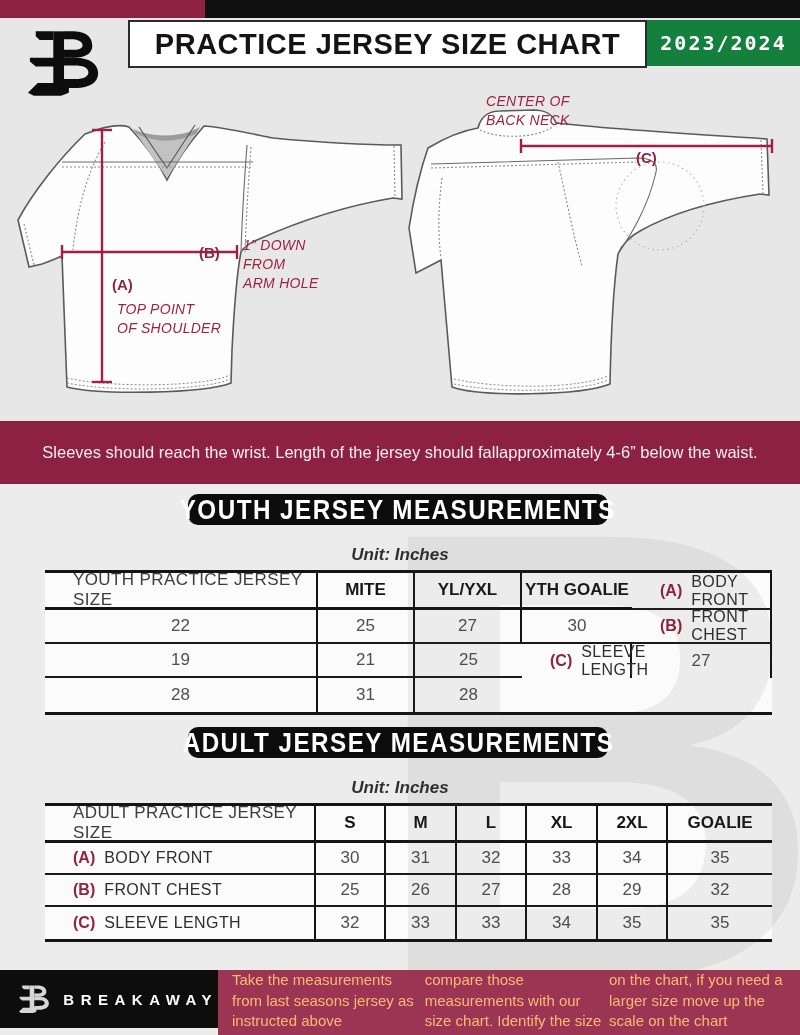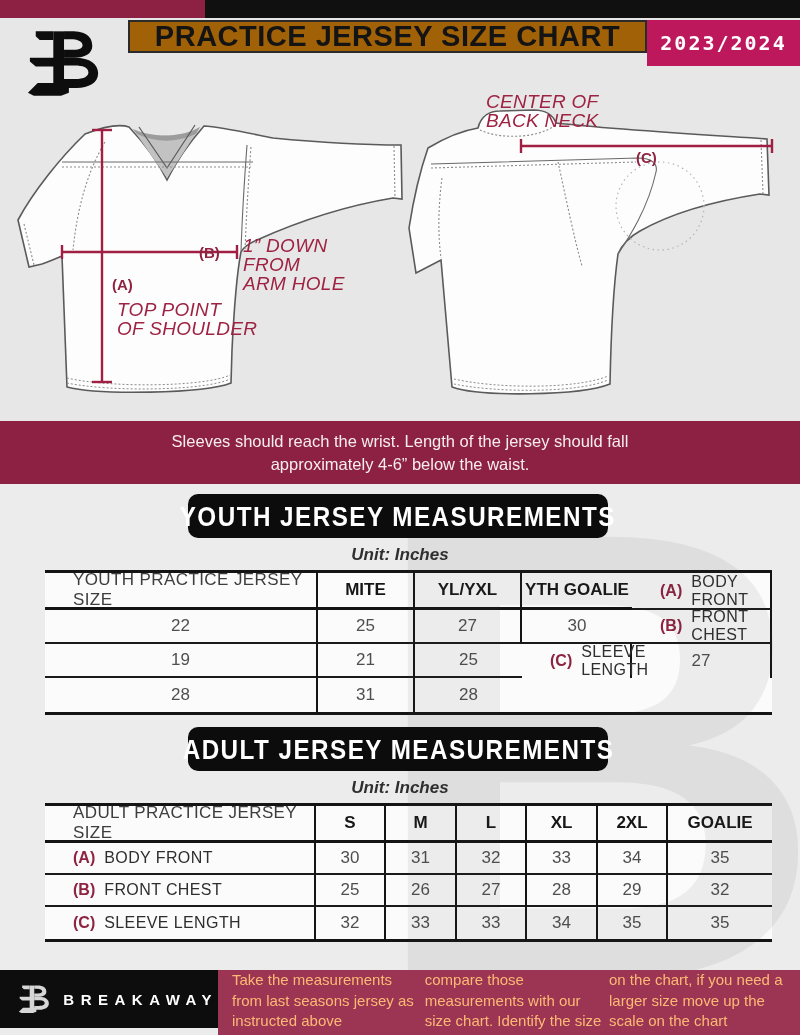--- a/index.html
+++ b/index.html
@@ -4,42 +4,42 @@
 <style>
   html,body{margin:0;padding:0;background:#cfcfcf;}
   .page{position:relative;width:800px;height:1035px;background:#ececec;overflow:hidden;
         font-family:"Liberation Sans",sans-serif;}
   .abs{position:absolute;}
 
   
   .strip-maroon{left:0;top:0;width:205px;height:18px;background:#8c2143;}
   .strip-black{left:205px;top:0;width:595px;height:18px;background:#101010;}
   .hero{left:0;top:18px;width:800px;height:403px;background:#e7e7e7;}
-  .title-box{left:128px;top:20px;width:519px;height:33px;background:#a16207;
+  .title-box{left:128px;top:20px;width:519px;height:48px;background:#ffffff;
              border:2px solid #2b2b2b;box-sizing:border-box;display:flex;align-items:center;
              justify-content:center;font-size:29px;font-weight:800;color:#141414;
              letter-spacing:.5px;white-space:nowrap;z-index:3;}
-  .year-box{left:647px;top:20px;width:153px;height:46px;background:#be185d;display:flex;
+  .year-box{left:647px;top:20px;width:153px;height:46px;background:#15803d;display:flex;
             align-items:center;justify-content:center;color:#fff;
             font-family:"DejaVu Sans Mono",monospace;font-weight:700;font-size:20px;
             letter-spacing:2px;z-index:2;}
   .logo-main{left:26px;top:26px;width:78px;height:76px;}
 
   
   .diag-key{position:absolute;color:#8e2342;font-weight:800;font-size:15px;z-index:4;}
-  .diag-label{position:absolute;color:#9e2242;font-style:italic;font-size:19px;
+  .diag-label{position:absolute;color:#9e2242;font-style:italic;font-size:14px;
               line-height:19px;letter-spacing:.3px;z-index:4;}
 
   
   .notice{left:0;top:421px;width:800px;height:63px;background:#8c2143;color:#f7edf0;
-          display:flex;flex-direction:column;align-items:center;justify-content:center;
+          display:flex;flex-direction:row;align-items:center;justify-content:center;
           font-size:16.5px;line-height:23px;text-align:center;z-index:3;}
 
   
-  .band{left:188px;width:420px;height:44px;background:#0c0c0c;border-radius:10px;
+  .band{left:188px;width:420px;height:31px;background:#0c0c0c;border-radius:10px;
         color:#ffffff;display:flex;align-items:center;justify-content:center;z-index:6;}
   .band span{font-size:25px;font-weight:800;letter-spacing:1.5px;transform:scale(.97,1.12);
              white-space:nowrap;}
   .unit{left:0;width:800px;text-align:center;font-style:italic;font-weight:700;
         font-size:17px;color:#2f2f2f;z-index:6;}
 
   
   .size-table{position:absolute;left:45px;width:727px;display:grid;background:#fbfbfb;
               border-top:3px solid #141414;border-bottom:3px solid #141414;z-index:2;}
   .cell{display:flex;align-items:center;justify-content:center;box-sizing:border-box;

